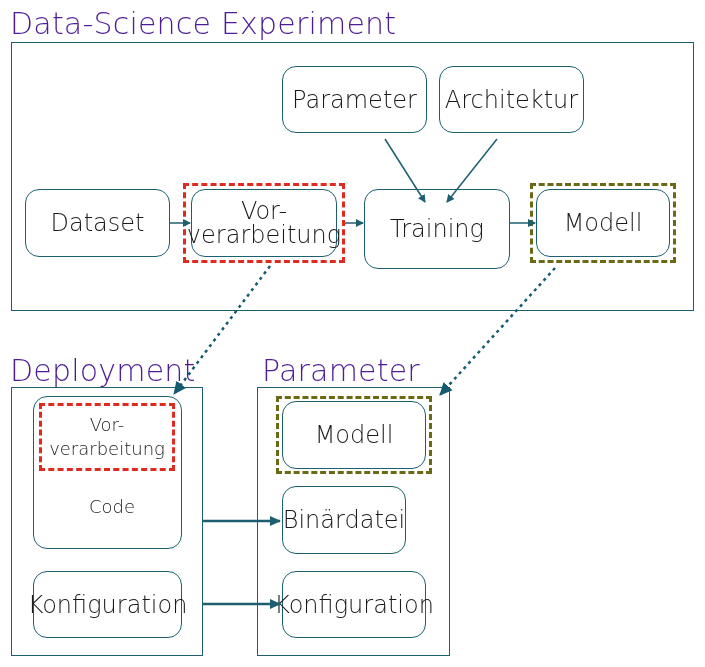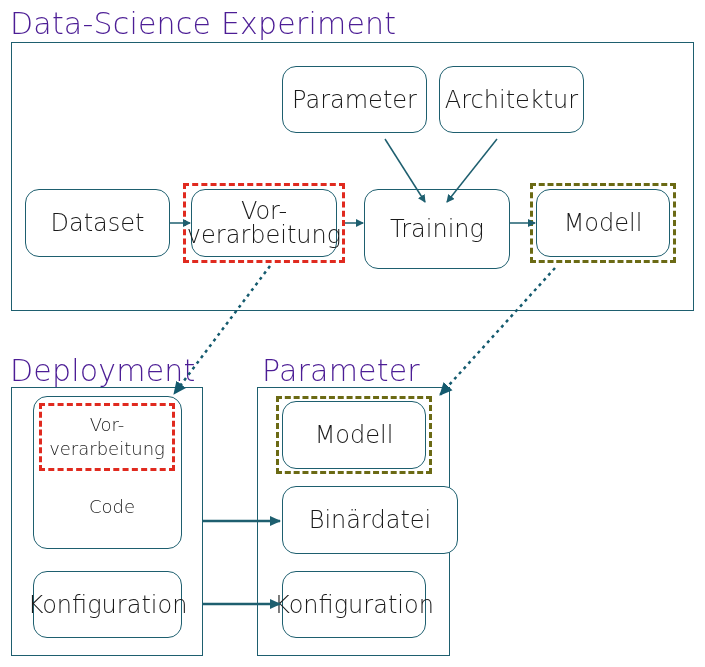--- a/index.html
+++ b/index.html
@@ -62,21 +62,21 @@
 <div class="inner-text" style="left:33px; top:495px; width:158px;">Code</div>
 <div class="node" style="left:33px; top:571px; width:149px; height:67px;">
     <span>Konfiguration</span>
   </div>
 
 <div class="frame" style="left:257px; top:387px; width:193px; height:269px;"></div>
 <div class="hl hl-olive" style="left:276px; top:396px; width:156px; height:78px;"></div>
 <div class="node" style="left:282px; top:401px; width:144px; height:68px;">
     <span>Modell</span>
   </div>
-<div class="node" style="left:282px; top:486px; width:176px; height:68px;">
+<div class="node" style="left:282px; top:486px; width:124px; height:68px;">
     <span>Binärdatei</span>
   </div>
 <div class="node" style="left:282px; top:571px; width:144px; height:67px;">
     <span>Konfiguration</span>
   </div>
 
 <svg class="overlay" width="705" height="667">
   <defs>
     <marker id="ah" markerWidth="8" markerHeight="8" refX="7" refY="4" orient="auto" markerUnits="userSpaceOnUse">
       <path d="M0,0 L8,4 L0,8 z" fill="#1e5f6f"></path>

